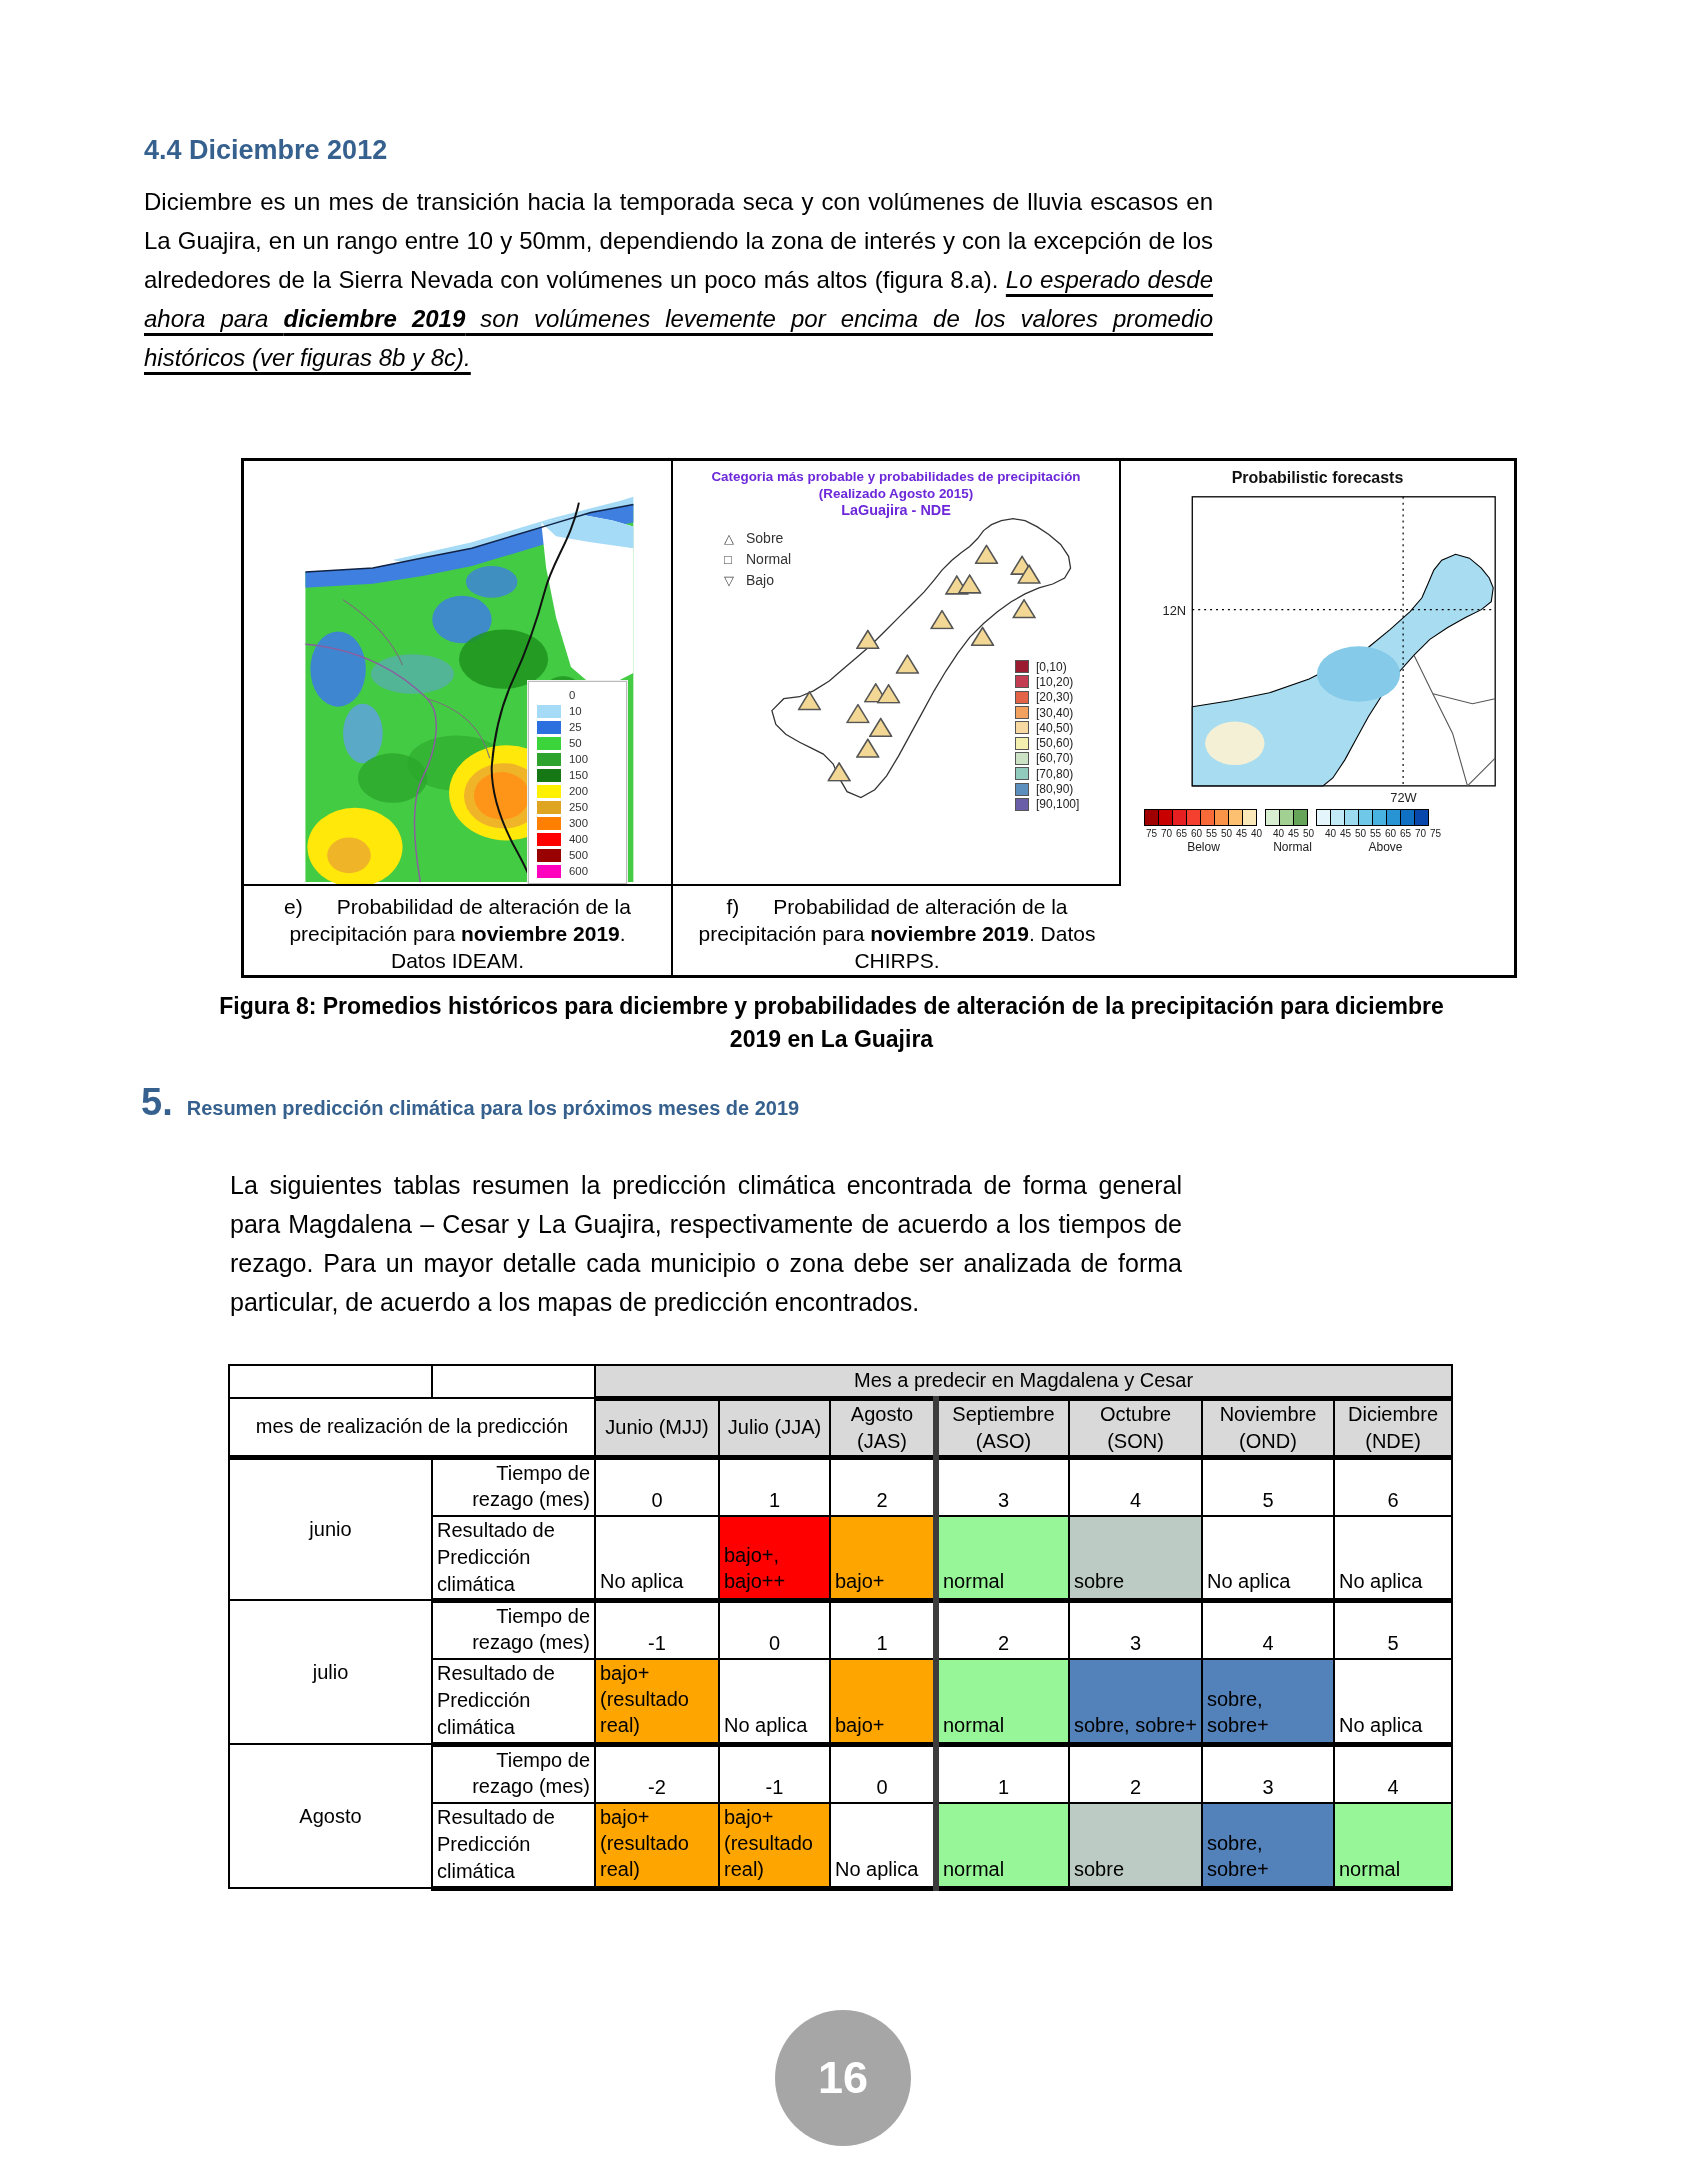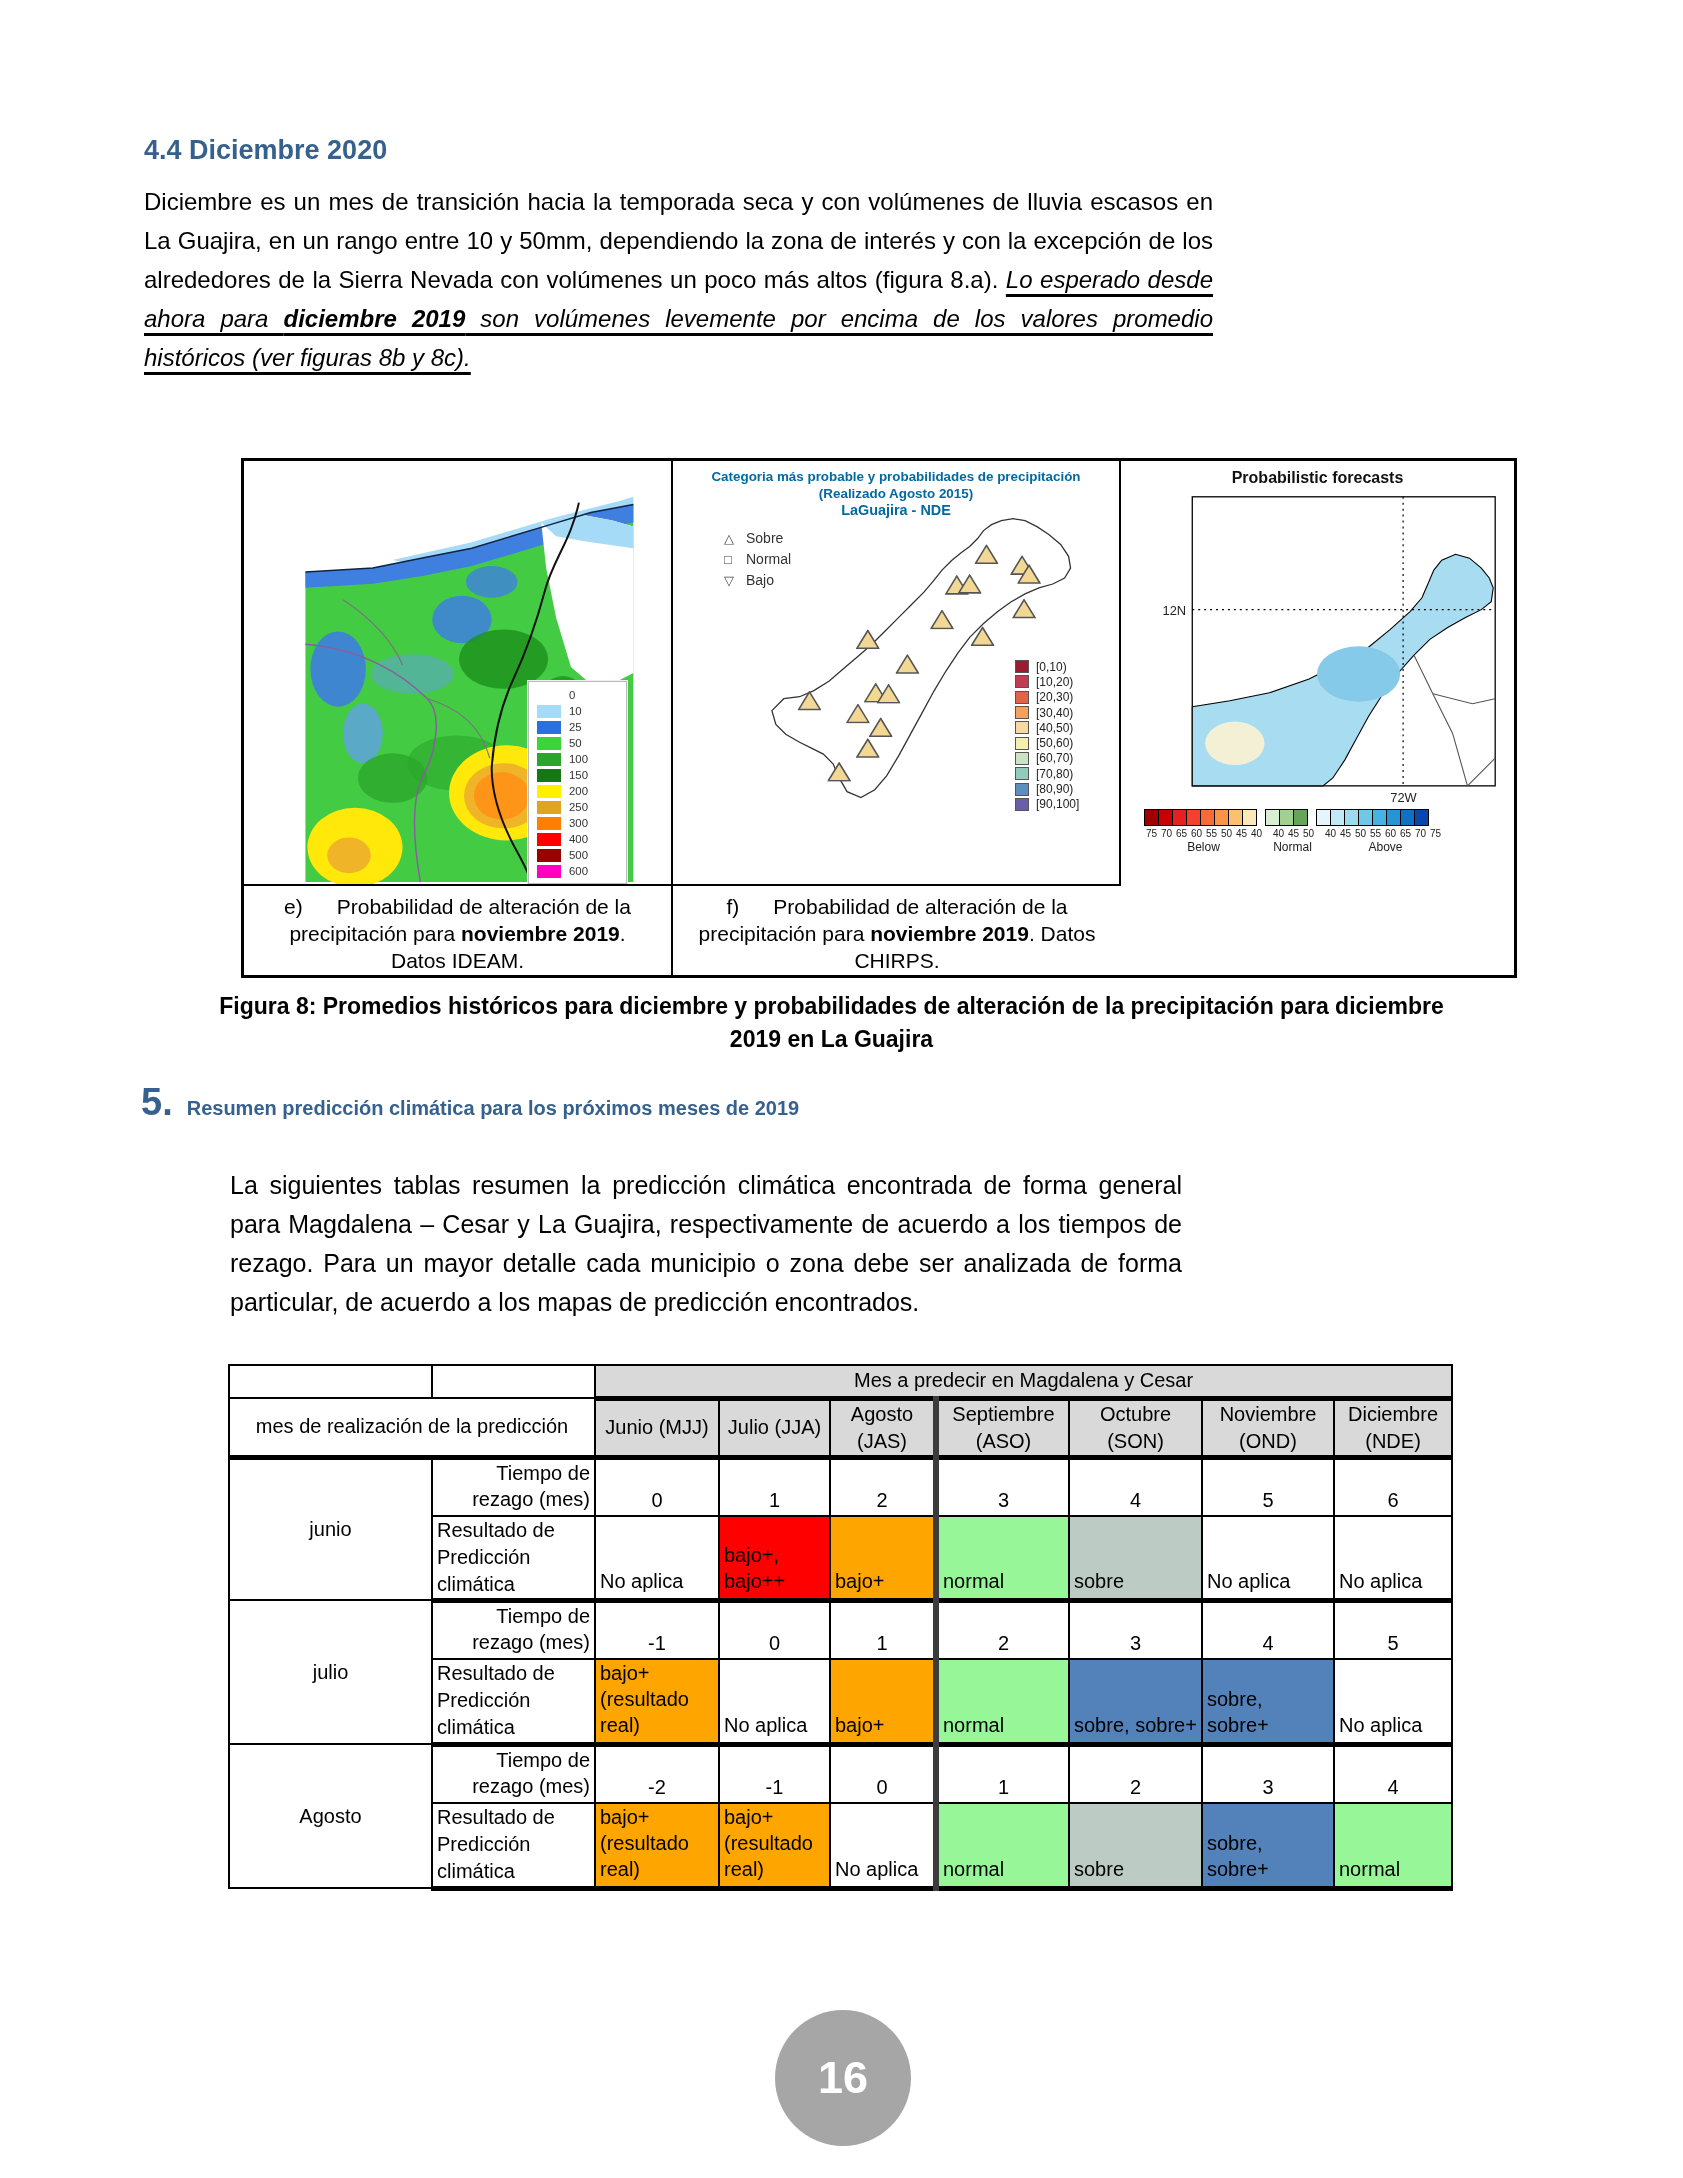--- a/index.html
+++ b/index.html
@@ -17,21 +17,21 @@
   #figure{left:241px;top:458px;width:1276px;height:520px;border:3px solid #000;
           display:grid;grid-template-columns:429px 448px 1fr;grid-template-rows:1fr 91px;box-sizing:border-box;}
   .fpanel{position:relative;border-right:2px solid #000;overflow:hidden;background:#fff;}
   .fpanel.last{border-right:none;}
   .fcap{position:relative;border-right:2px solid #000;border-top:2px solid #000;font-size:21px;line-height:27px;
         text-align:center;padding:7px 16px 0 16px;box-sizing:border-box;}
   .fcap.last{border-right:none;}
   .fcap .lab{margin-right:34px;}
 
   
-  .e-title{position:absolute;left:0;top:7px;width:100%;text-align:center;font-weight:bold;font-size:13.4px;line-height:17px;color:#0369a1;}
+  .e-title{position:absolute;left:0;top:7px;width:100%;text-align:center;font-weight:bold;font-size:13.4px;line-height:17px;color:#6d28d9;}
   .e-legend{position:absolute;left:51px;top:69px;font-size:14px;color:#333;}
   .e-legend div{height:21px;}
   .e-legend .g{display:inline-block;width:22px;font-size:13px;color:#444;}
   .e-problegend{position:absolute;left:342px;top:198px;font-size:12px;color:#222;}
   .e-problegend .row{height:15.3px;display:flex;align-items:center;}
   .e-problegend .sw{display:inline-block;width:12px;height:11px;border:1px solid #555;margin-right:7px;}
 
   
   .f-title{position:absolute;left:0;top:8px;width:100%;text-align:center;font-weight:bold;font-size:16px;color:#111;}
   .cbar{position:absolute;left:23px;top:348px;width:348px;}
@@ -81,21 +81,21 @@
 
   
   #pagenum{left:775px;top:2010px;width:136px;height:136px;border-radius:50%;background:#A6A6A6;
            color:#fff;font-weight:bold;font-size:45px;text-align:center;line-height:136px;}
 </style>
 </head>
 <body>
 
 <div id="page">
 
-  <div id="h44" class="abs">4.4 Diciembre 2020</div>
+  <div id="h44" class="abs">4.4 Diciembre 2012</div>
 
   <div id="intro" class="abs">
     <span>Diciembre es un mes de transición hacia la temporada seca y con volúmenes de lluvia escasos en La Guajira, en un rango entre 10 y 50mm, dependiendo la zona de interés y con la excepción de los alrededores de la Sierra Nevada con volúmenes un poco más altos (figura 8.a).</span>
     <span class="emph"><span>Lo esperado desde ahora para </span><b>diciembre 2019</b><span> son volúmenes levemente por encima de los valores promedio históricos (ver figuras 8b y 8c).</span></span>
   </div>
 
   <div id="figure" class="abs">
 
     <div class="fpanel">
       <svg width="427" height="426" viewBox="0 0 431 430">

